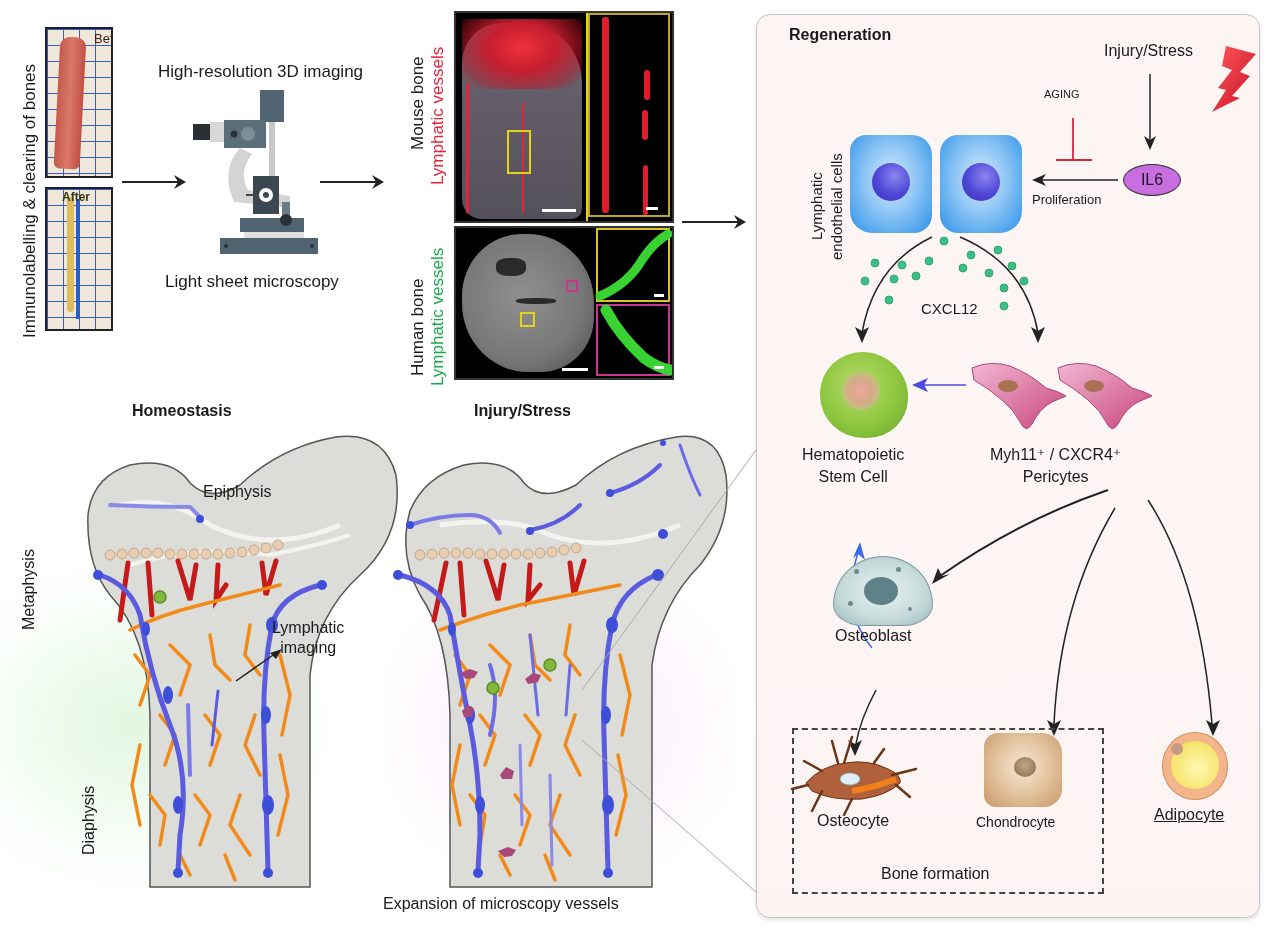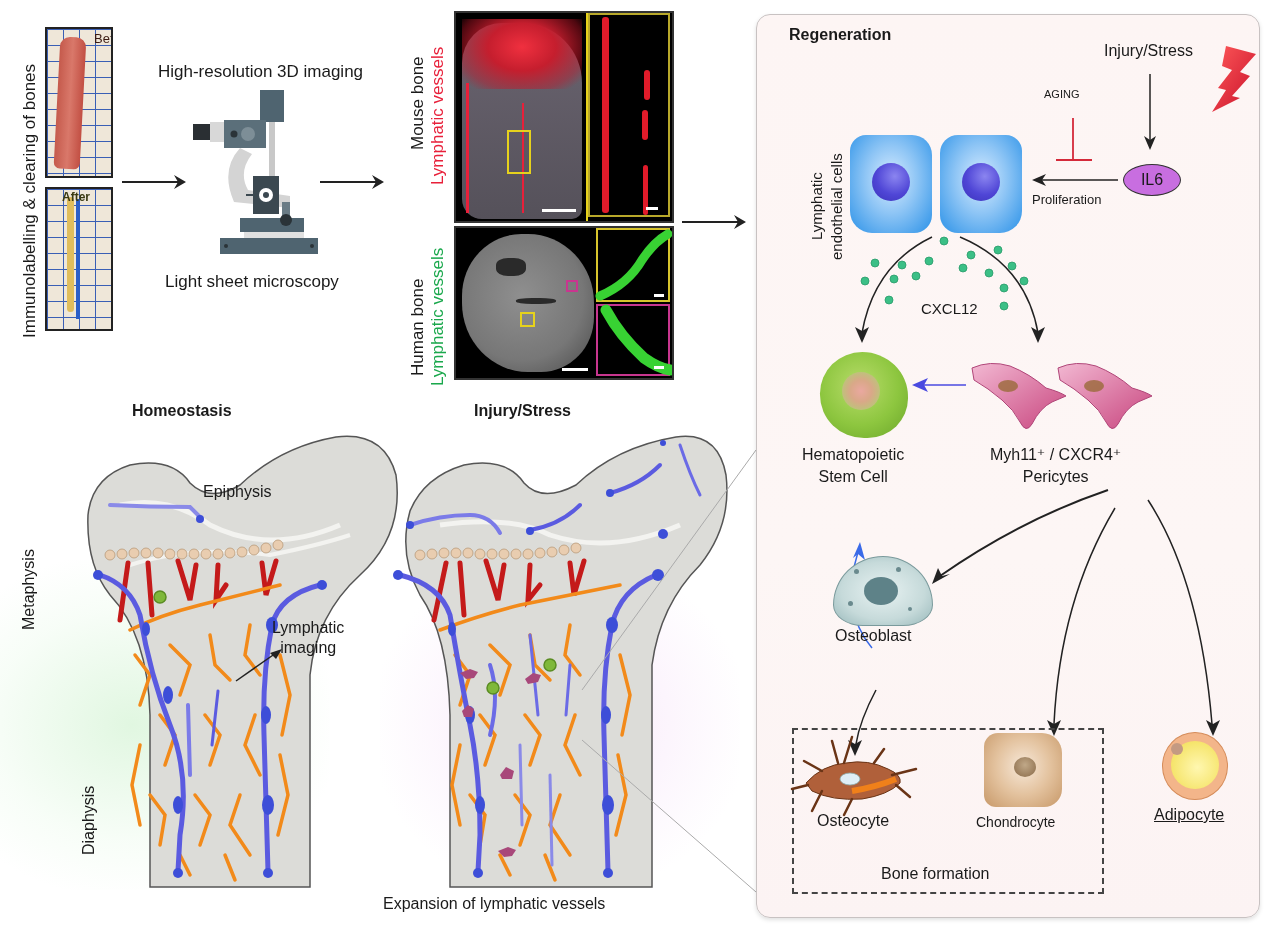--- a/index.html
+++ b/index.html
@@ -294,21 +294,21 @@
   </g>
   <g fill="#a8487a">
     <path d="M80,258 l10,-4 l8,3 l-4,6 l-8,1 z"></path>
       <path d="M145,264 l8,-6 l8,2 l-3,7 l-10,2 z"></path>
     <path d="M82,296 l6,-6 l6,4 l-2,8 l-8,0 z"></path>
       <path d="M120,360 l6,-8 l8,4 l-2,8 l-10,0 z"></path>
     <path d="M118,436 l10,-4 l8,3 l-4,6 l-8,1 z"></path>
   </g>
 </svg>
 
-<div class="lbl" style="left:383px; top:895px; font-size:16px;">Expansion of lymphatic vessels</div>
+<div class="lbl" style="left:383px; top:895px; font-size:16px;">Expansion of microscopy vessels</div>
 
 <svg style="left:580px; top:430px;" width="180" height="470">
   <line x1="2" y1="260" x2="176" y2="20" stroke="#aaa" stroke-width="1"></line>
   <line x1="2" y1="310" x2="176" y2="462" stroke="#aaa" stroke-width="1"></line>
 </svg>
 
 <div class="regen-box"></div>
 
 <div class="lbl bold" style="left:789px; top:26px; font-size:16px;">Regeneration</div>
 

